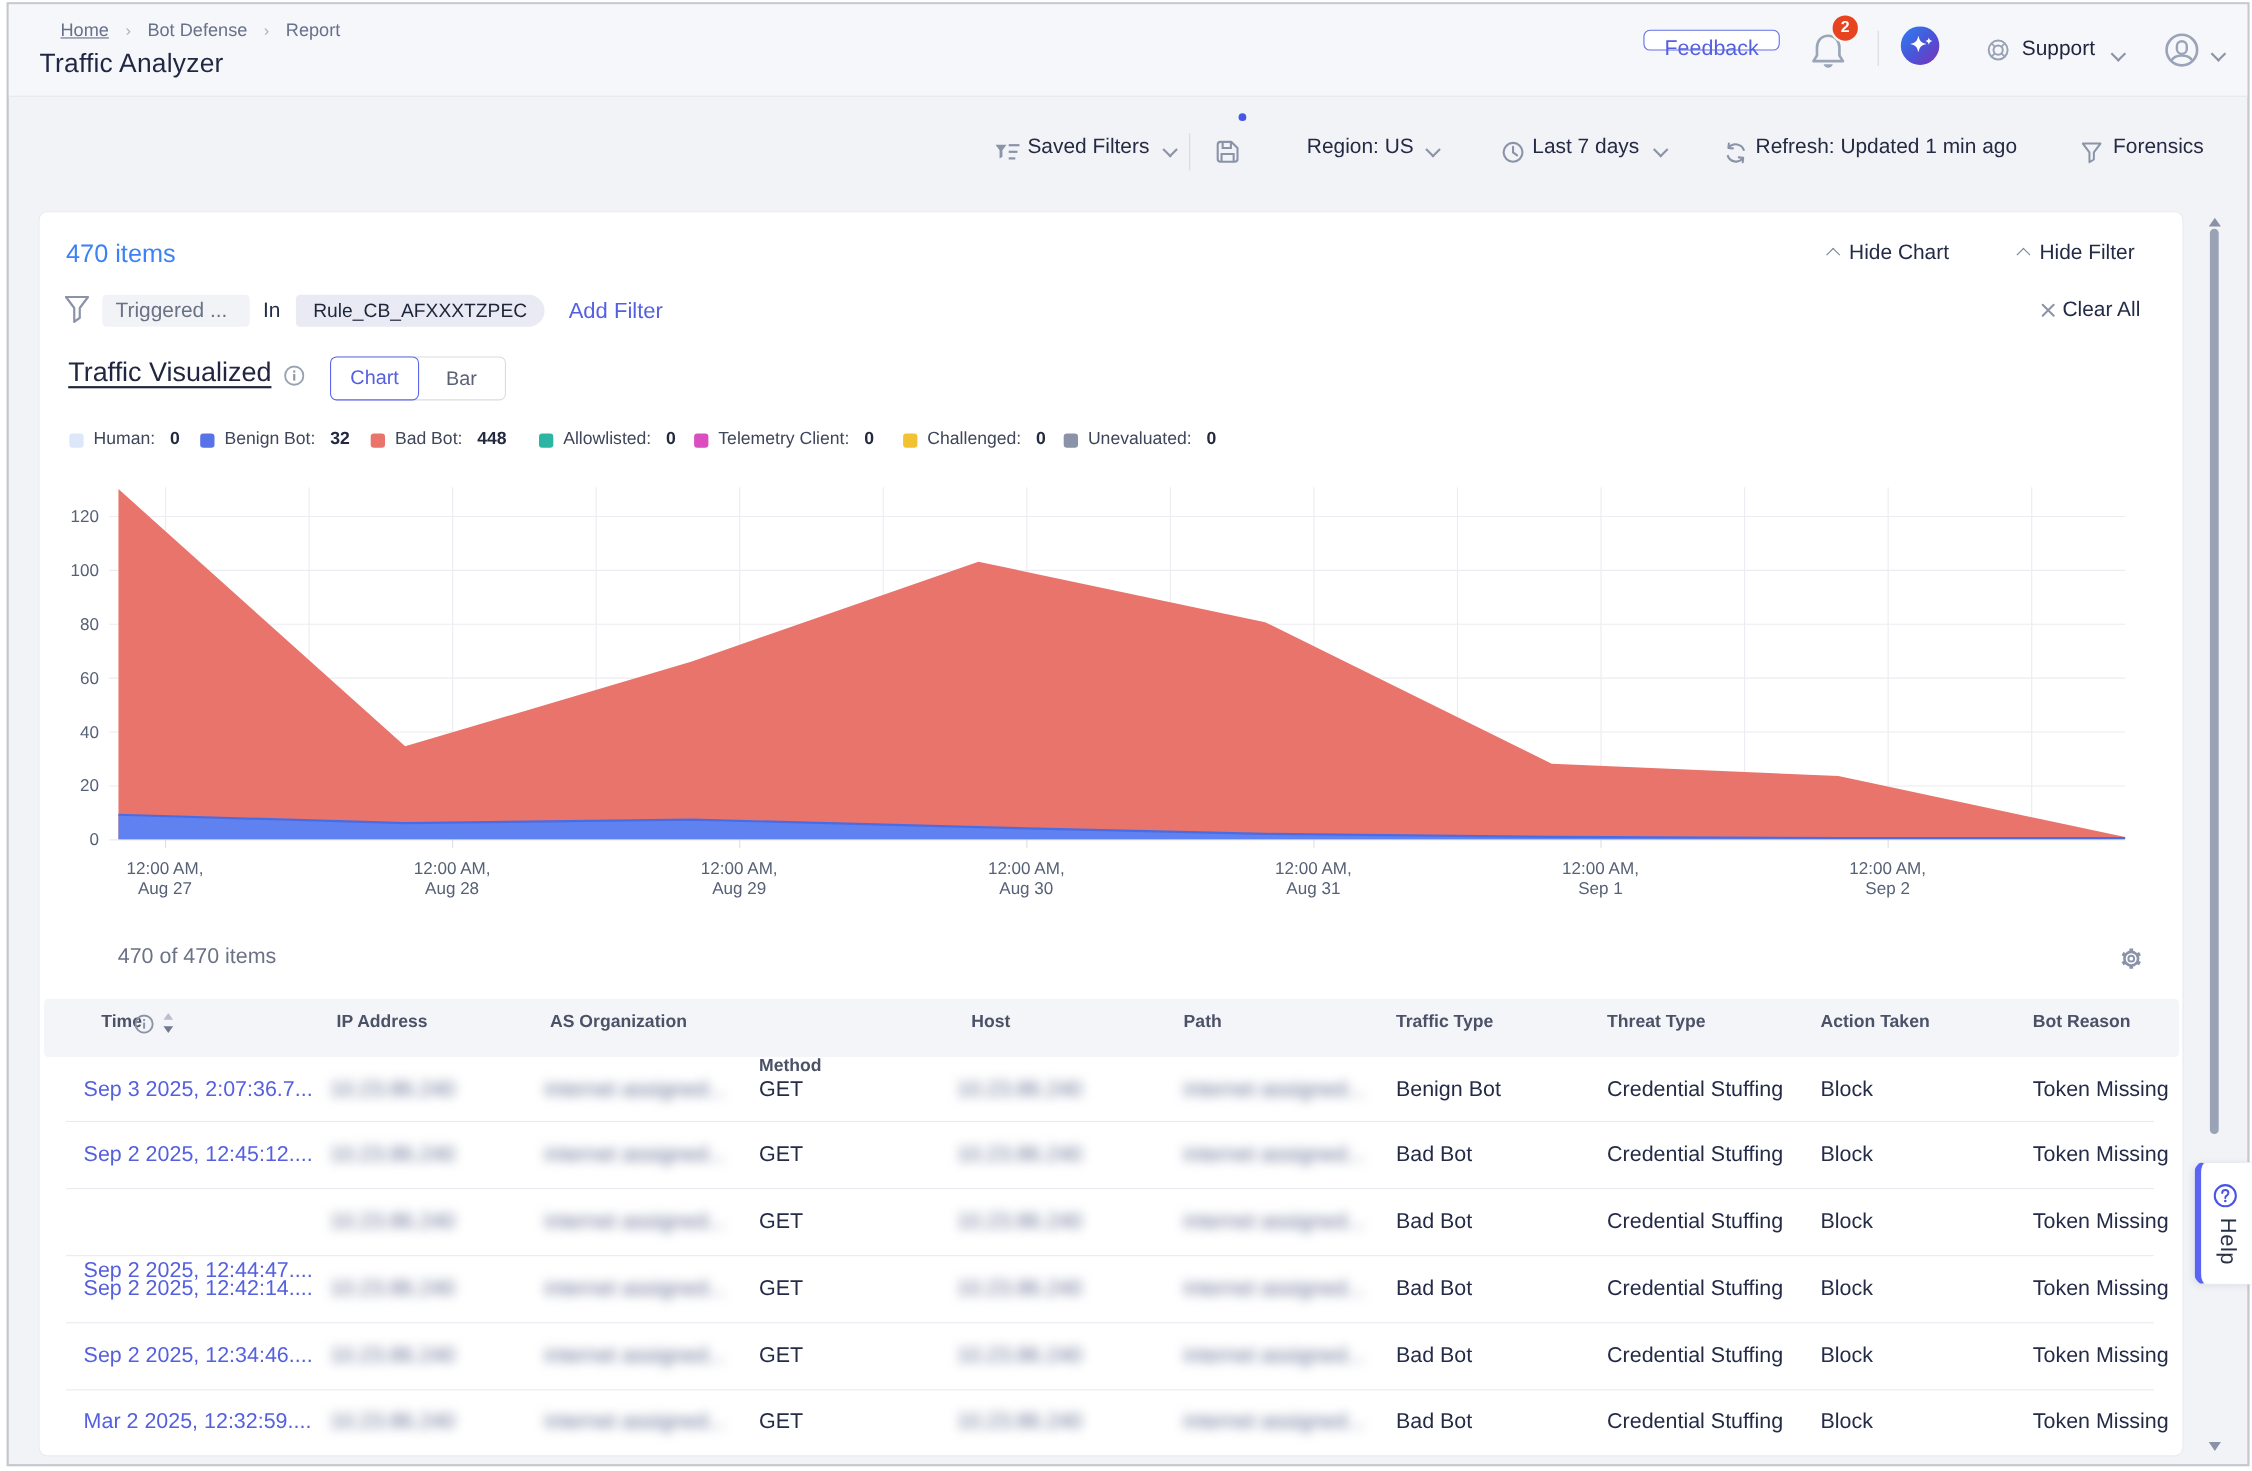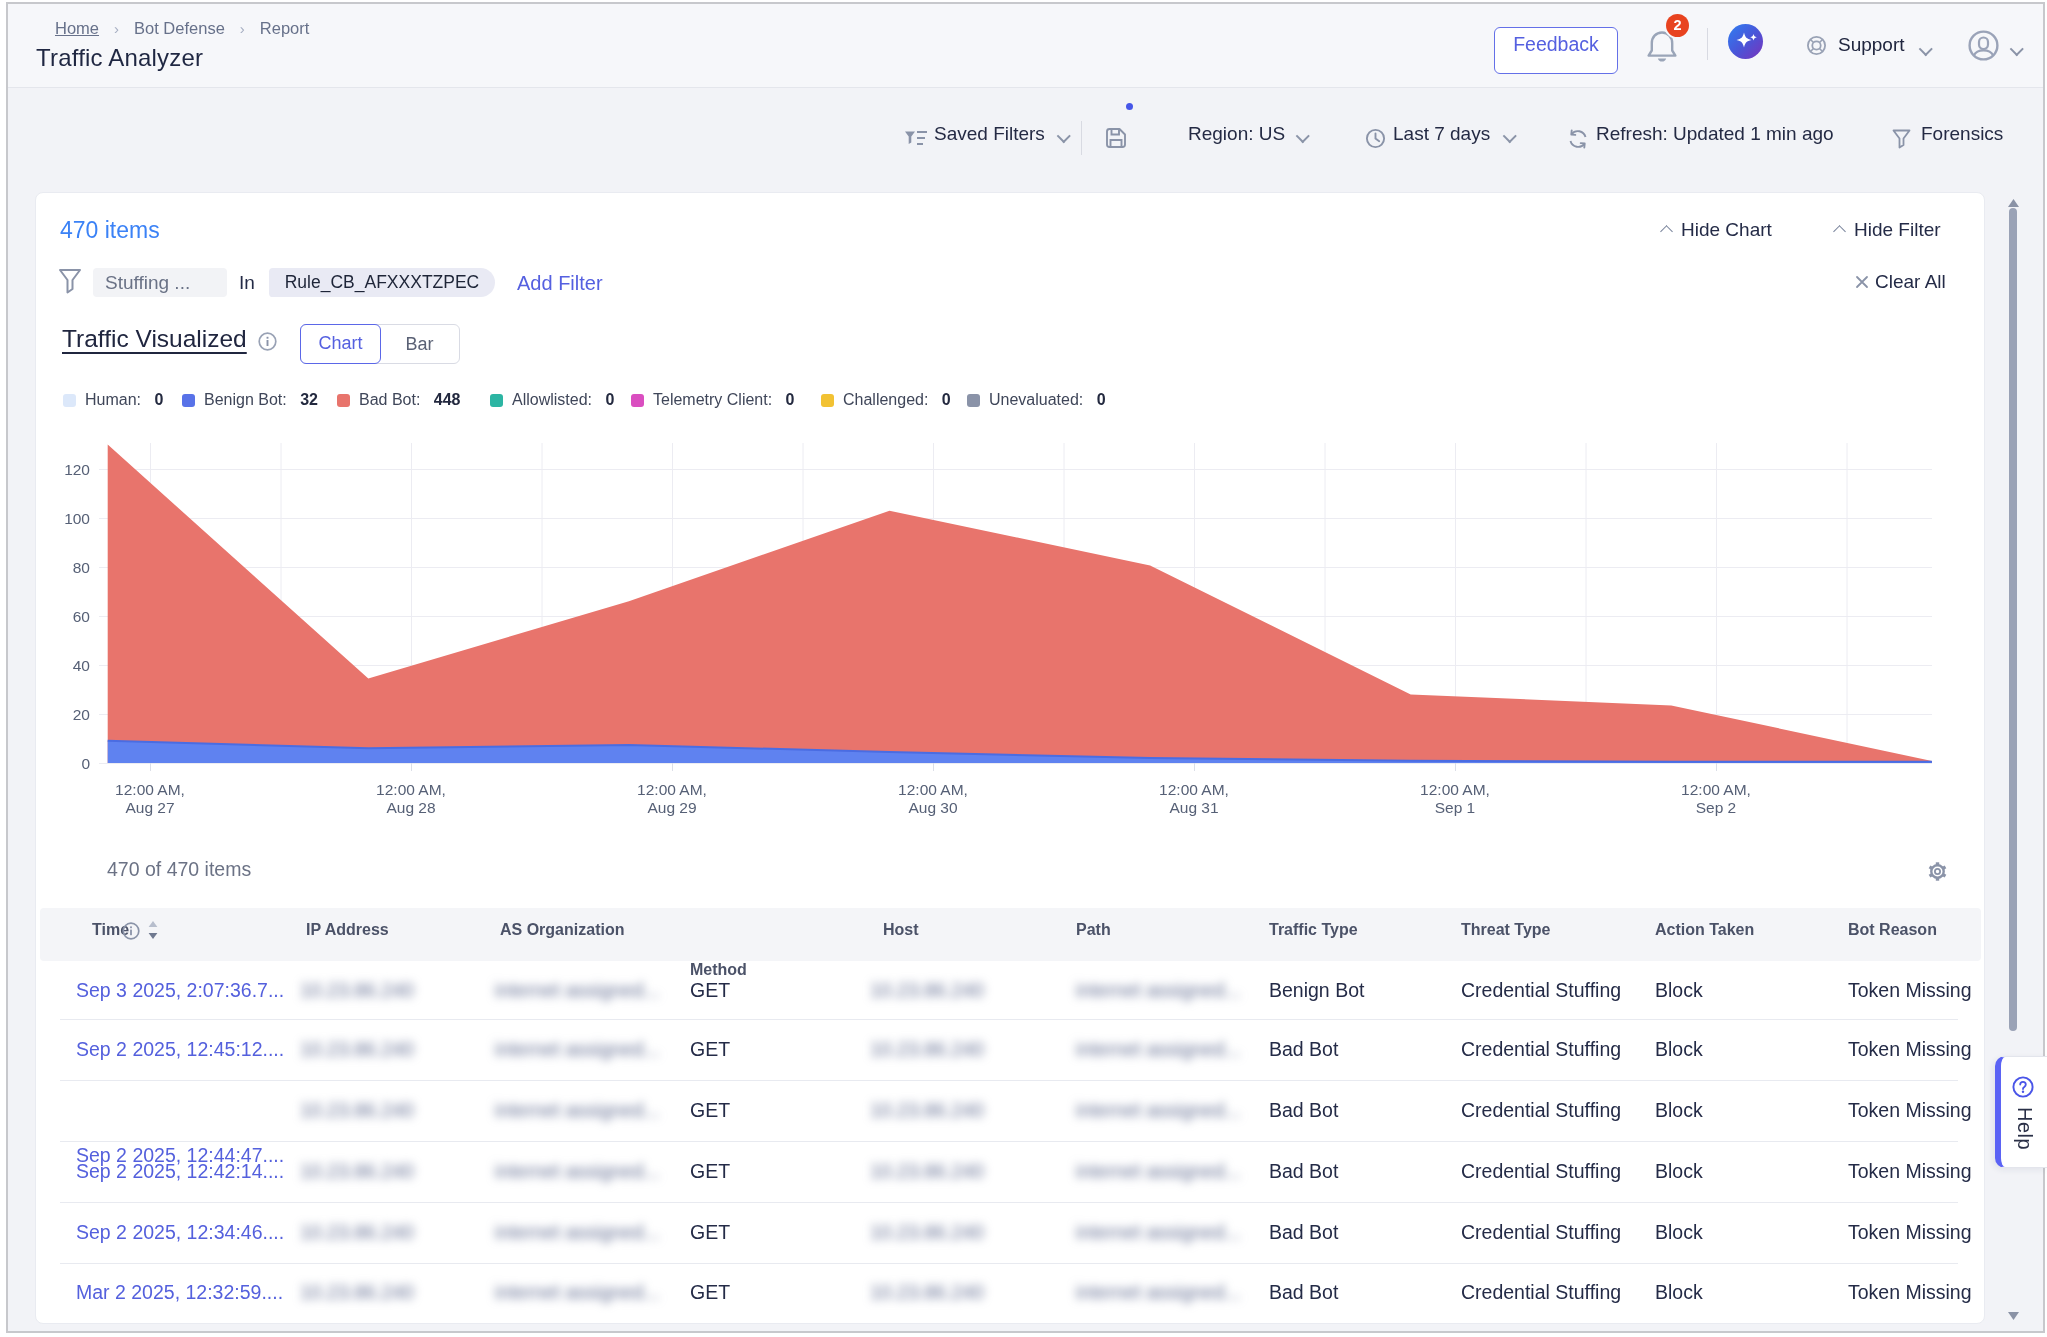--- a/index.html
+++ b/index.html
@@ -4,21 +4,21 @@
 <style>
   * { margin:0; padding:0; box-sizing:border-box; }
   html,body { width:2047px; height:1337px; background:#fff; font-family:"Liberation Sans",sans-serif; overflow:hidden; }
   .abs { position:absolute; }
   .frame { position:absolute; left:6px; top:2px; width:2039px; height:1331px; border:2px solid #c7c8cc; background:#f2f3f7; }
   .topband { position:absolute; left:0; top:0; width:100%; height:84px; background:#f6f7fa; border-bottom:1px solid #e4e6ec; }
   .crumb { position:absolute; left:28px; top:15px; font-size:16.5px; color:#67718a;margin-left:19px; }
   .crumb a { color:#67718a; text-decoration:underline; }
   .crumb .sep { color:#a6aec2; padding:0 15px; font-size:15px; }
   .title { position:absolute; left:28px; top:40px; font-size:24px; font-weight:500; color:#1f2742; letter-spacing:0.2px; }
-  .fbtn { position:absolute; left:1486px; top:23px; width:124px; height:47px; border:1.5px solid #6470e8; border-radius:6px; background:#fff; color:#5560e0; font-size:19.5px; line-height:32px; text-align:center; }
+  .fbtn { position:absolute; left:1486px; top:23px; width:124px; height:19px; border:1.5px solid #6470e8; border-radius:6px; background:#fff; color:#5560e0; font-size:19.5px; line-height:32px; text-align:center; }
   .navtext { font-size:19px; color:#20263f; line-height:22px; }
   .badge { position:absolute; left:1658px; top:10px; width:23px; height:23px; border-radius:50%; background:#e8431f; color:#fff; font-size:14.5px; font-weight:bold; text-align:center; line-height:23px; box-shadow:0 0 0 2px #f6f7fa; }
   .toolbar-text { position:absolute; top:118px; font-size:19px; color:#242a44; line-height:24px; white-space:nowrap; }
   .vsep { position:absolute; width:1px; background:#d8dae2; }
   .card { position:absolute; left:27px; top:188px; width:1950px; height:1132px; background:#fff; border:1px solid #e9ebf1; border-radius:8px; overflow:hidden; }
   .gray16 { font-size:23px; color:#3b82f6; line-height:22px; white-space:nowrap; }
   .dark16 { font-size:19px; color:#242b47; line-height:24px; white-space:nowrap; }
   .chip1 { position:absolute; left:57px; top:75px; width:134px; height:29px; background:#f2f3f6; border-radius:4px; color:#6a7286; font-size:19px; line-height:29px; padding-left:12px; }
   .chip2 { position:absolute; left:233px; top:75px; width:226px; height:29px; background:#e9eaf4; border-radius:4px 15px 15px 4px; color:#1e2538; font-size:17.5px; font-weight:500; line-height:29px; text-align:center; }
   .addf { position:absolute; left:481px; top:78px; color:#5560e0; font-size:20px; line-height:24px; }
@@ -135,21 +135,21 @@
     <div class="abs chevup" style="left:1623px;top:32px;"></div>
     <div class="dark16 abs" style="left:1645px;top:25px;">Hide Chart</div>
     <div class="abs chevup" style="left:1796px;top:32px;"></div>
     <div class="dark16 abs" style="left:1818px;top:25px;">Hide Filter</div>
 
     <div class="abs" id="funnel2" style="left:22px;top:74px;width:24px;height:29px;">
       <svg width="24" height="29" viewBox="0 0 24 29" fill="none" stroke="#8a93a8" stroke-width="2" stroke-linejoin="round">
         <path d="M2 3 H22 L14.5 13 V22 L9.5 25.5 V13 Z"></path>
       </svg>
     </div>
-    <div class="chip1">Stuffing ...</div>
+    <div class="chip1">Triggered ...</div>
     <div class="dark16 abs" style="left:203px;top:78px;">In</div>
     <div class="chip2">Rule_CB_AFXXXTZPEC</div>
     <div class="addf">Add Filter</div>
     <div class="abs" id="clearx" style="left:1819px;top:82px;width:14px;height:14px;">
       <svg width="14" height="14" viewBox="0 0 14 14" stroke="#8a93a8" stroke-width="1.8" stroke-linecap="round">
         <path d="M2 2 L12 12 M12 2 L2 12"></path>
       </svg>
     </div>
     <div class="dark16 abs" style="left:1839px;top:77px;">Clear All</div>
 

